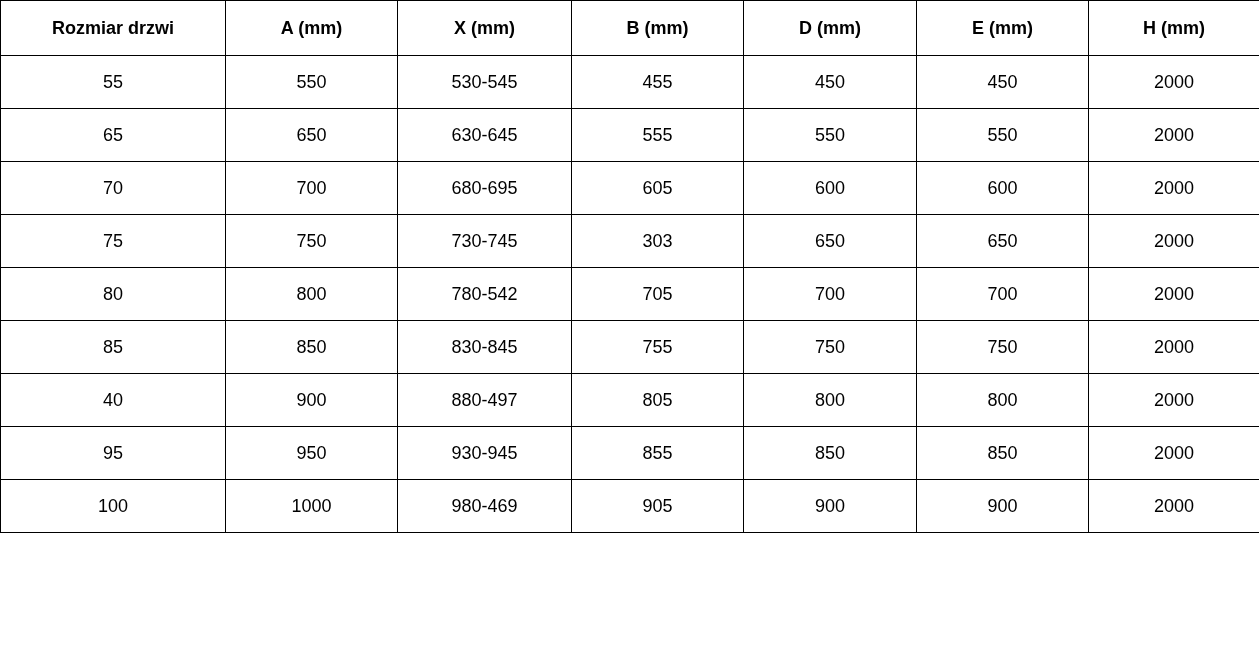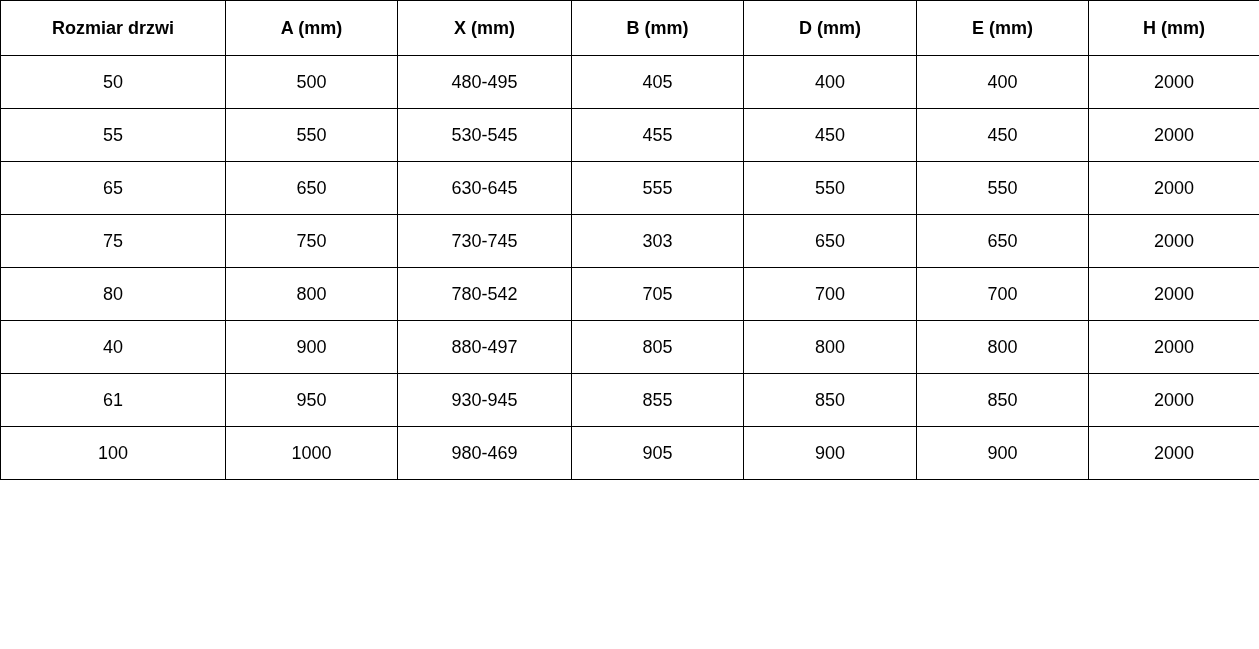--- a/index.html
+++ b/index.html
@@ -71,44 +71,44 @@
         <th>A (mm)</th>
         <th>X (mm)</th>
         <th>B (mm)</th>
         <th>D (mm)</th>
         <th>E (mm)</th>
         <th>H (mm)</th>
       </tr>
     </thead>
     <tbody>
       <tr>
-        <td>50</td>
-        <td>500</td>
-        <td>480-495</td>
-        <td>405</td>
-        <td>400</td>
-        <td>400</td>
-        <td>2000</td>
-      </tr>
-      <tr>
         <td>55</td>
         <td>550</td>
         <td>530-545</td>
         <td>455</td>
         <td>450</td>
         <td>450</td>
         <td>2000</td>
       </tr>
       <tr>
         <td>65</td>
         <td>650</td>
         <td>630-645</td>
         <td>555</td>
         <td>550</td>
         <td>550</td>
+        <td>2000</td>
+      </tr>
+      <tr>
+        <td>70</td>
+        <td>700</td>
+        <td>680-695</td>
+        <td>605</td>
+        <td>600</td>
+        <td>600</td>
         <td>2000</td>
       </tr>
       <tr>
         <td>75</td>
         <td>750</td>
         <td>730-745</td>
         <td>303</td>
         <td>650</td>
         <td>650</td>
         <td>2000</td>
@@ -116,30 +116,39 @@
       <tr>
         <td>80</td>
         <td>800</td>
         <td>780-542</td>
         <td>705</td>
         <td>700</td>
         <td>700</td>
         <td>2000</td>
       </tr>
       <tr>
+        <td>85</td>
+        <td>850</td>
+        <td>830-845</td>
+        <td>755</td>
+        <td>750</td>
+        <td>750</td>
+        <td>2000</td>
+      </tr>
+      <tr>
         <td>40</td>
         <td>900</td>
         <td>880-497</td>
         <td>805</td>
         <td>800</td>
         <td>800</td>
         <td>2000</td>
       </tr>
       <tr>
-        <td>61</td>
+        <td>95</td>
         <td>950</td>
         <td>930-945</td>
         <td>855</td>
         <td>850</td>
         <td>850</td>
         <td>2000</td>
       </tr>
       <tr>
         <td>100</td>
         <td>1000</td>

